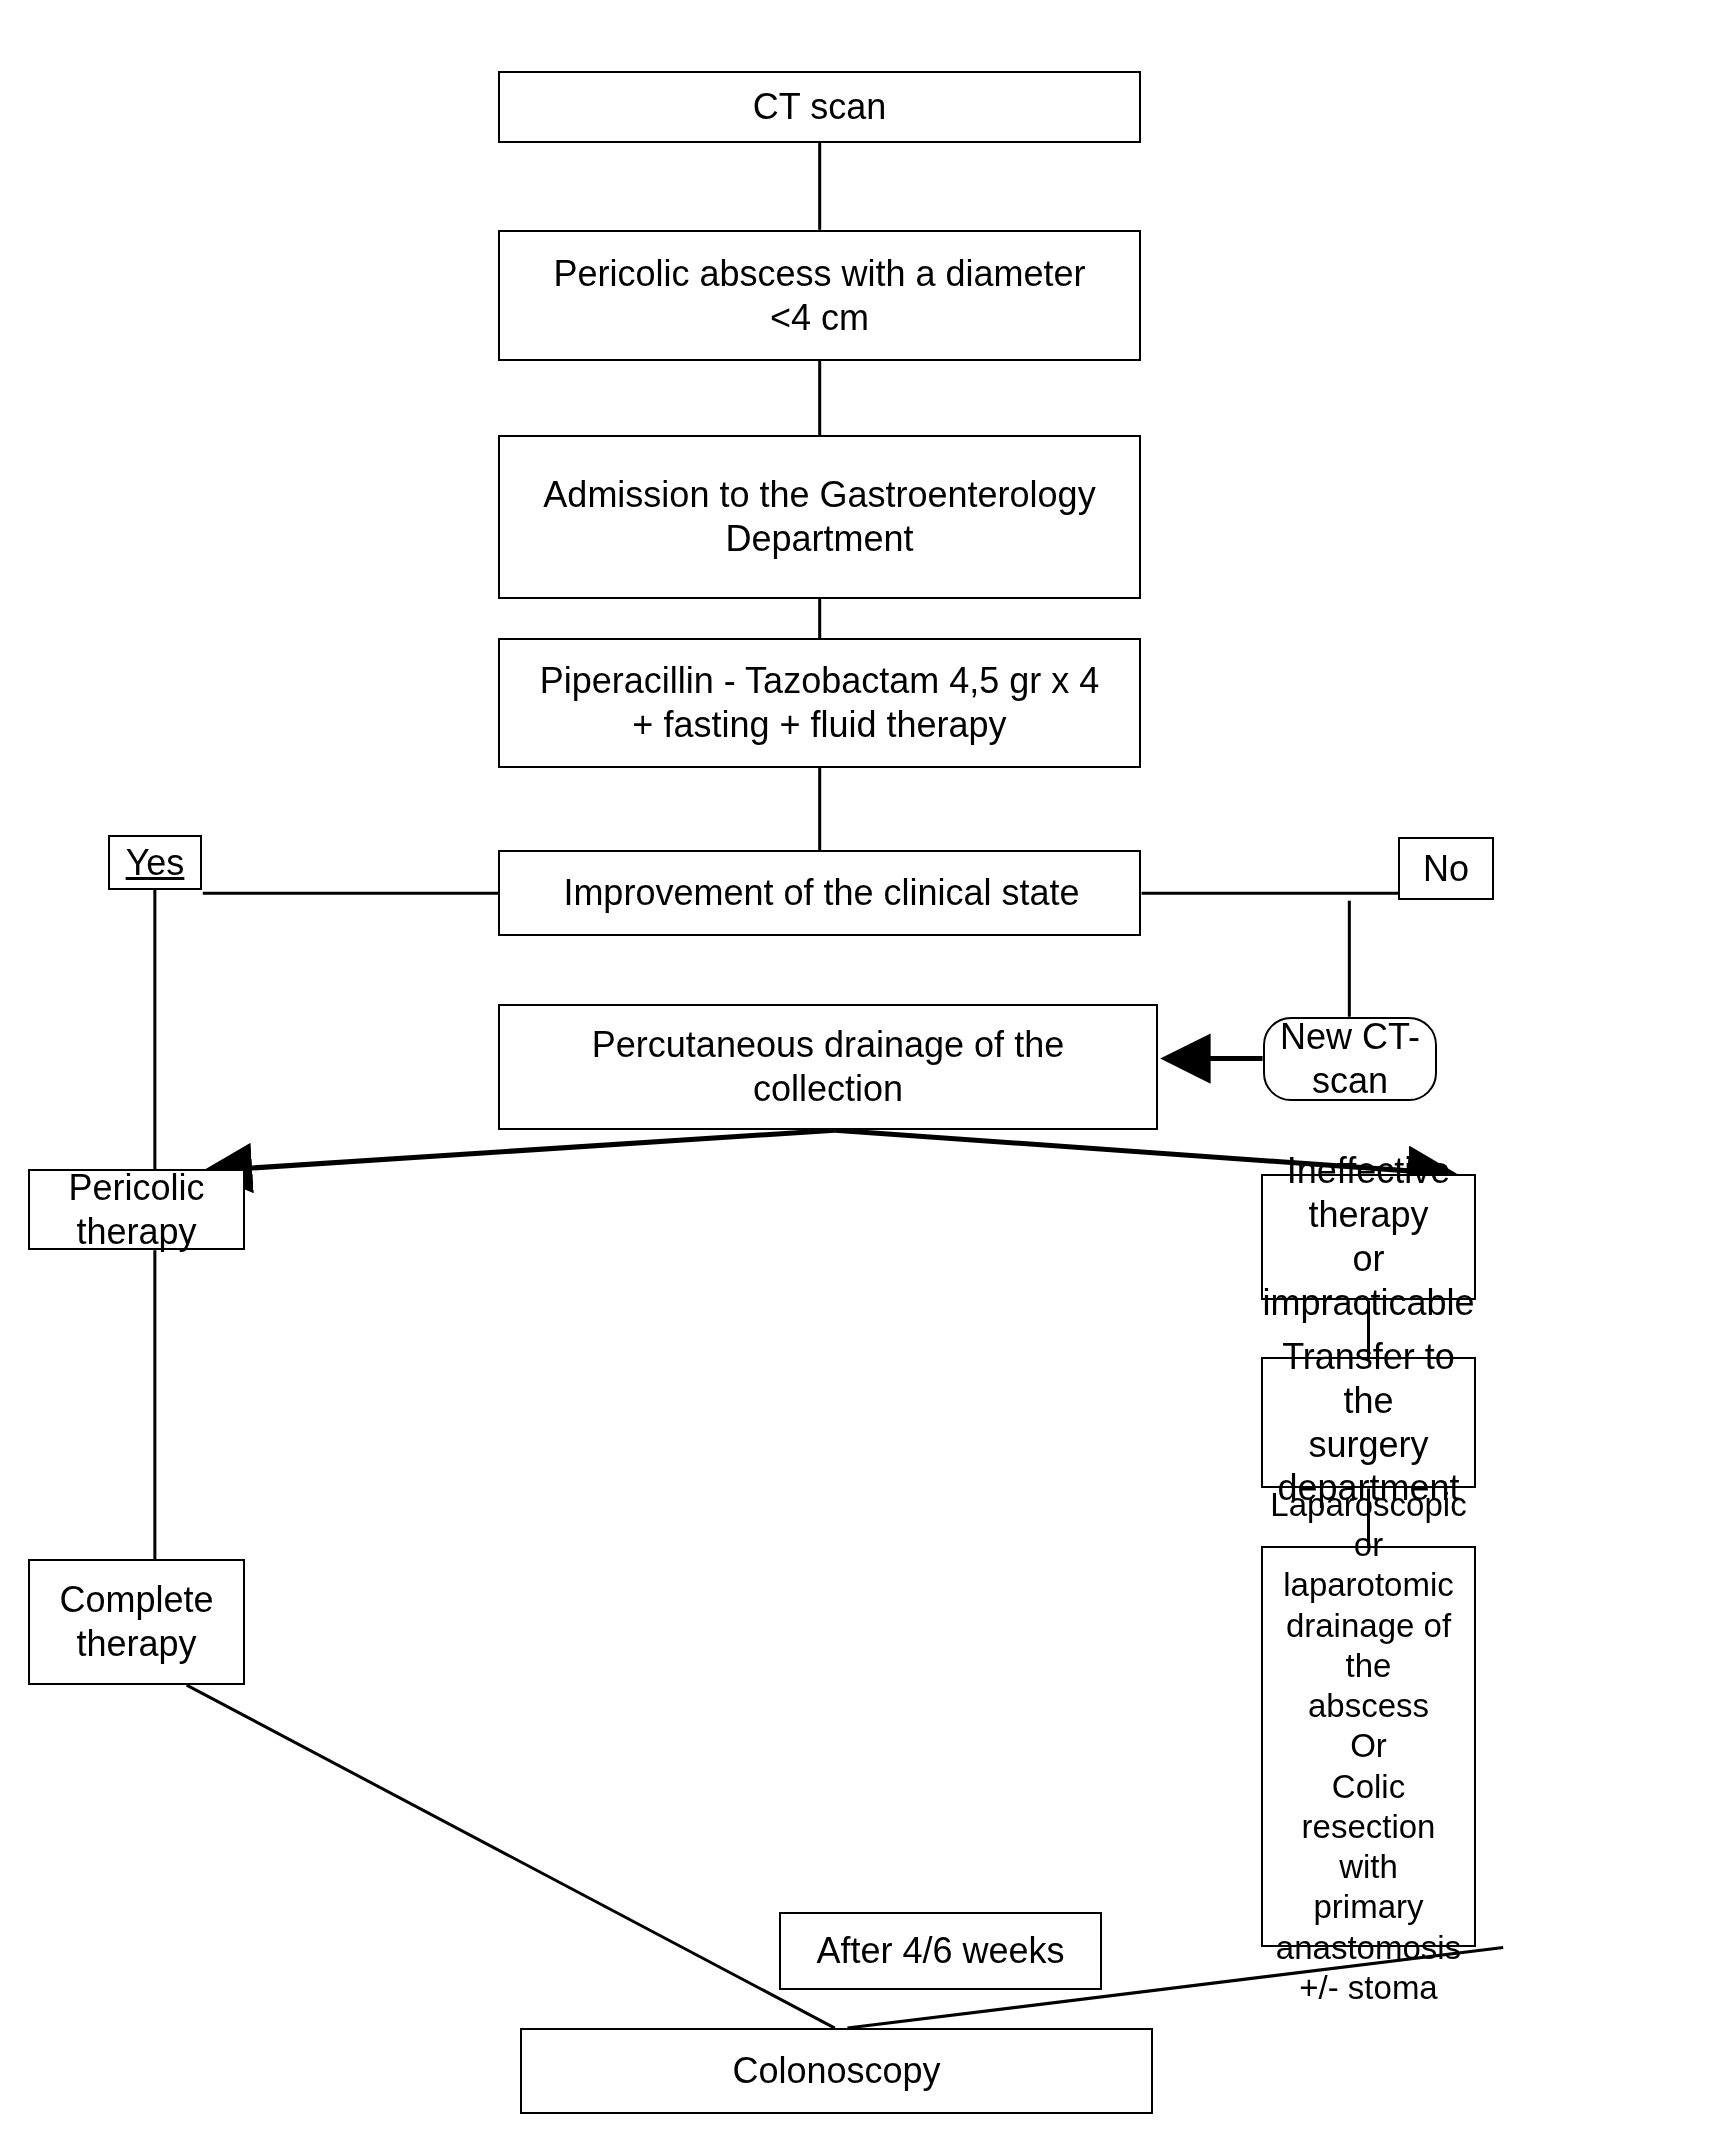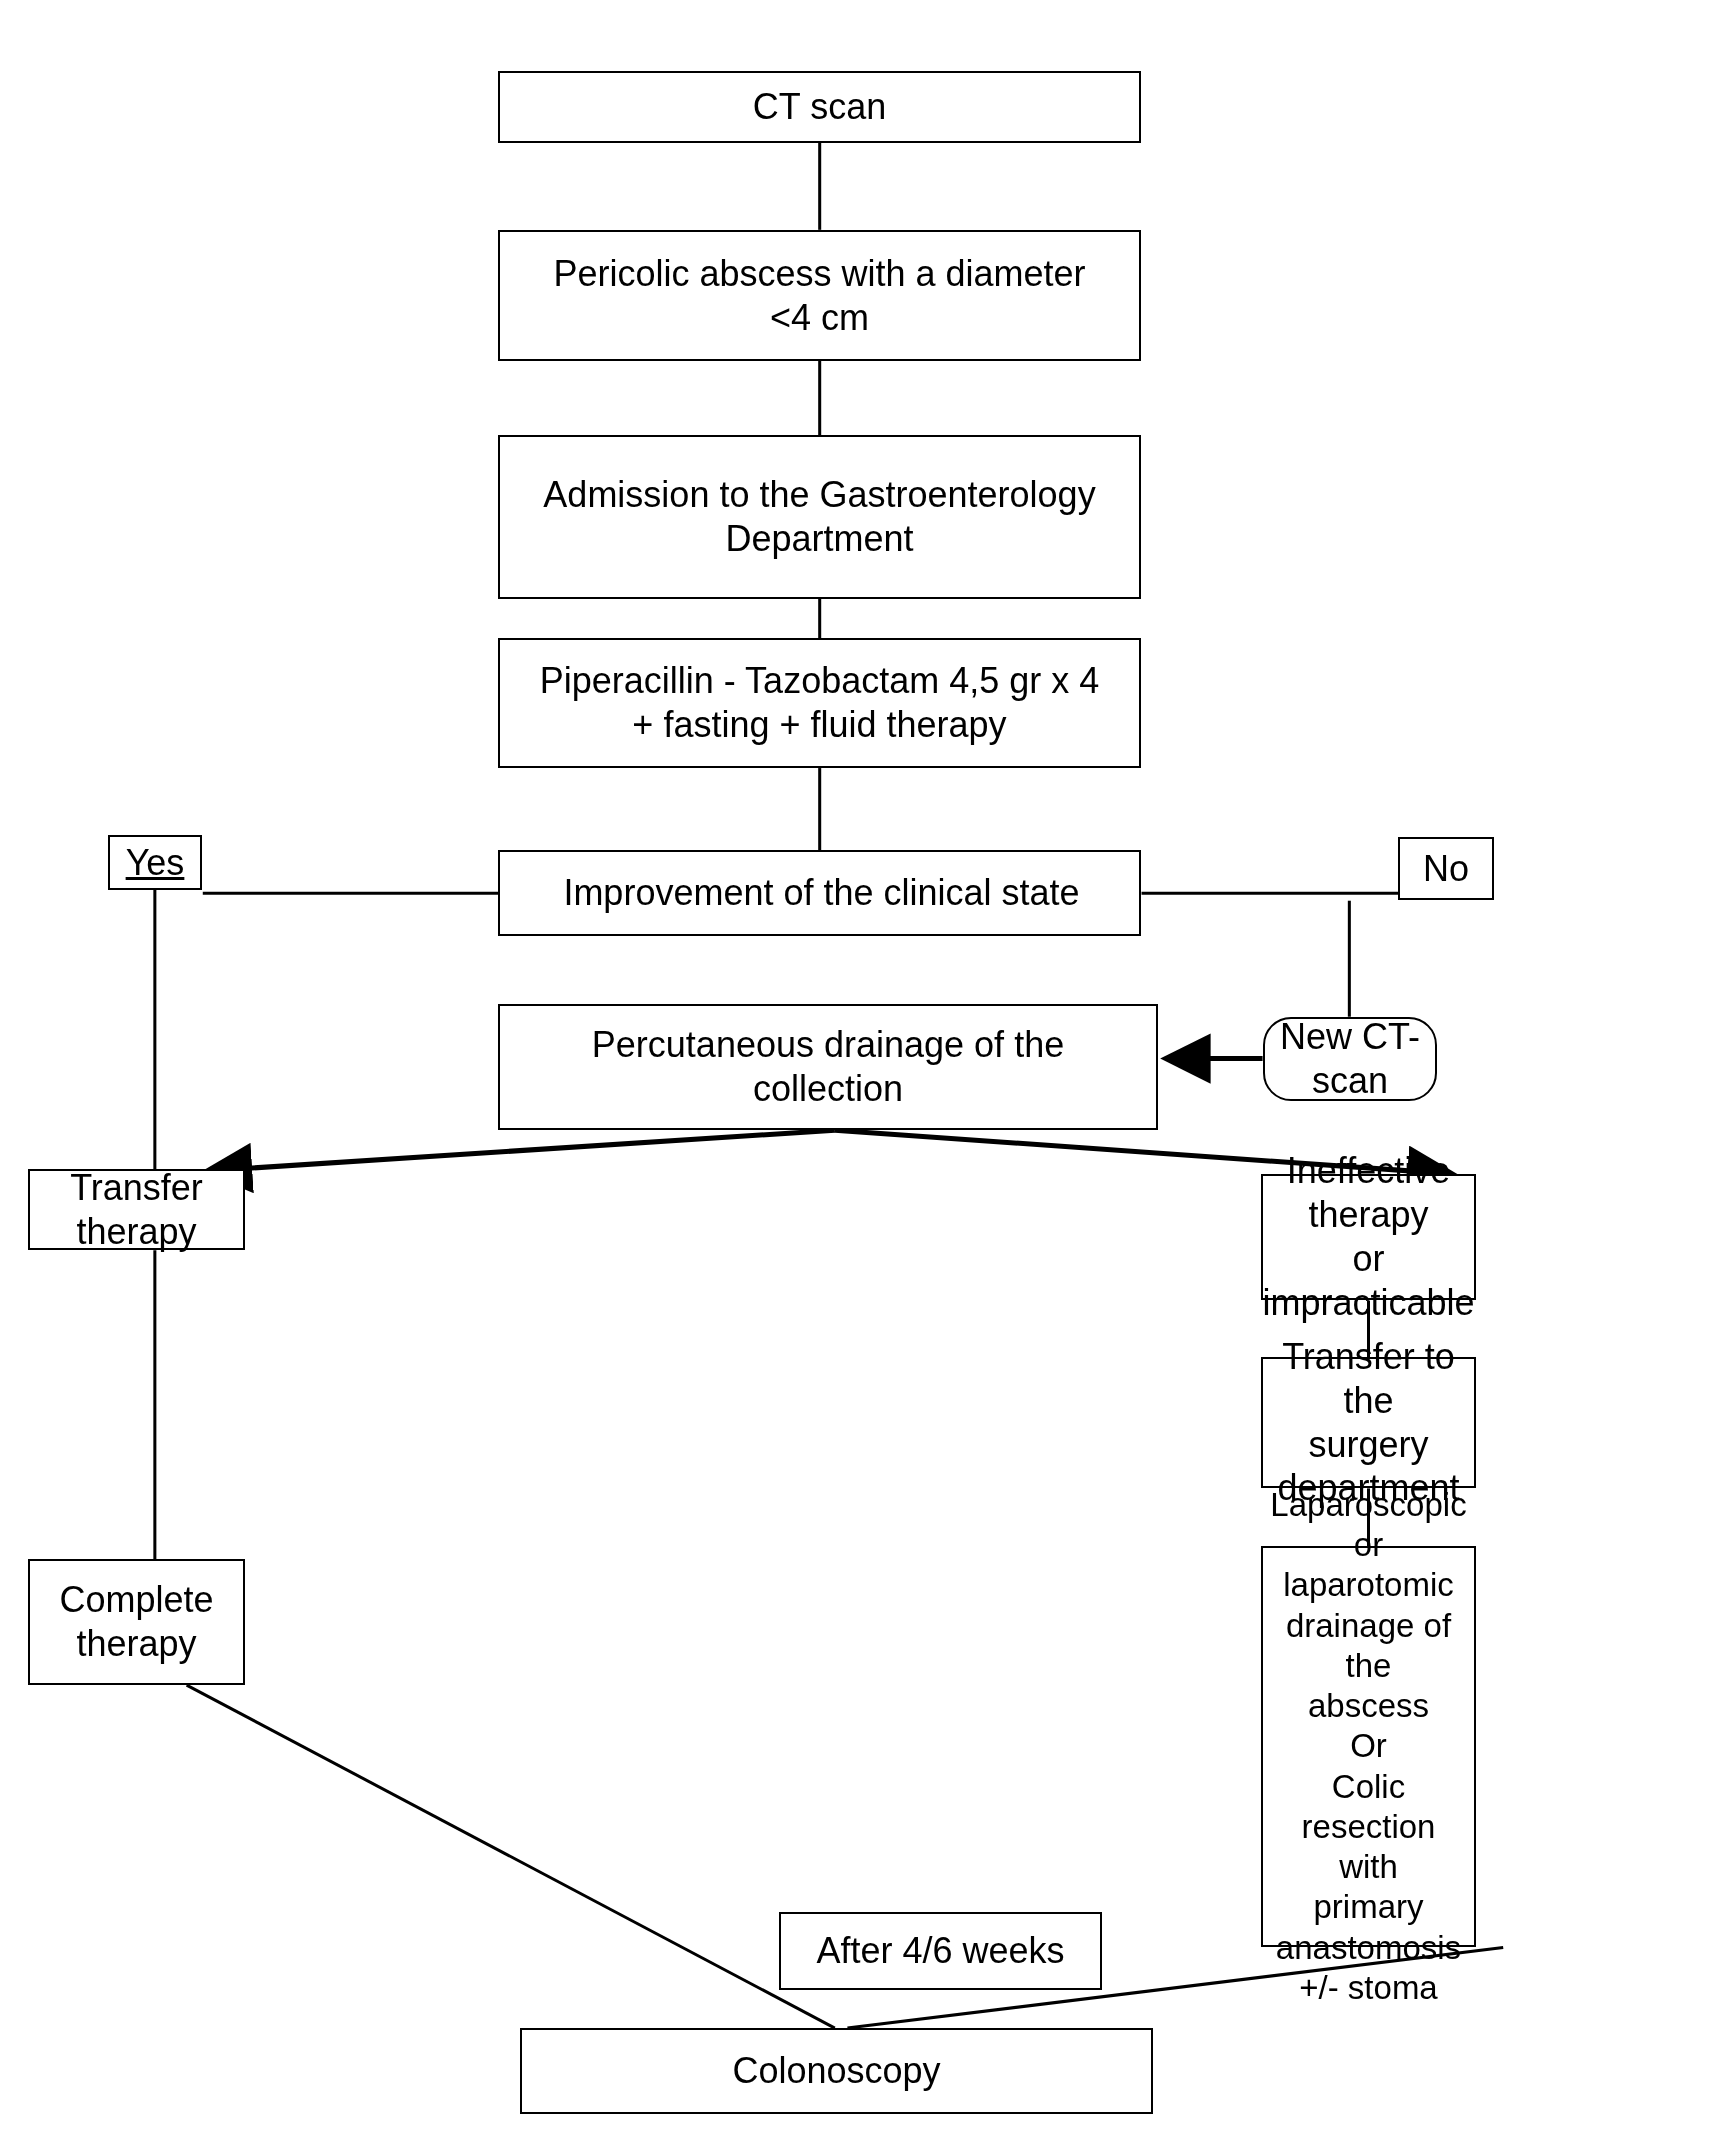--- a/index.html
+++ b/index.html
@@ -110,21 +110,21 @@
 
   <div class="node t-72" style="left:108px; top:835px; width:94px; height:55px;text-decoration:underline;">Yes</div>
 
   <div class="node t-72" style="left:1398px; top:837px; width:96px; height:63px;">No</div>
 
   <div class="node t-72" style="left:498px; top:1004px; width:660px; height:126px;">Percutaneous drainage of the
 collection</div>
 
   <div class="node t-72" style="left:1263px; top:1017px; width:174px; height:84px;border-radius:28px;">New CT-scan</div>
 
-  <div class="node t-72" style="left:28px; top:1169px; width:217px; height:81px;">Transfer therapy</div>
+  <div class="node t-72" style="left:28px; top:1169px; width:217px; height:81px;">Pericolic therapy</div>
 
   <div class="node t-72" style="left:1261px; top:1174px; width:215px; height:126px;">Ineffective therapy
 or impracticable</div>
 
   <div class="node t-72" style="left:1261px; top:1357px; width:215px; height:131px;">Transfer to the
 surgery department</div>
 
   <div class="node t-72" style="left:28px; top:1559px; width:217px; height:126px;">Complete
 therapy</div>
 

